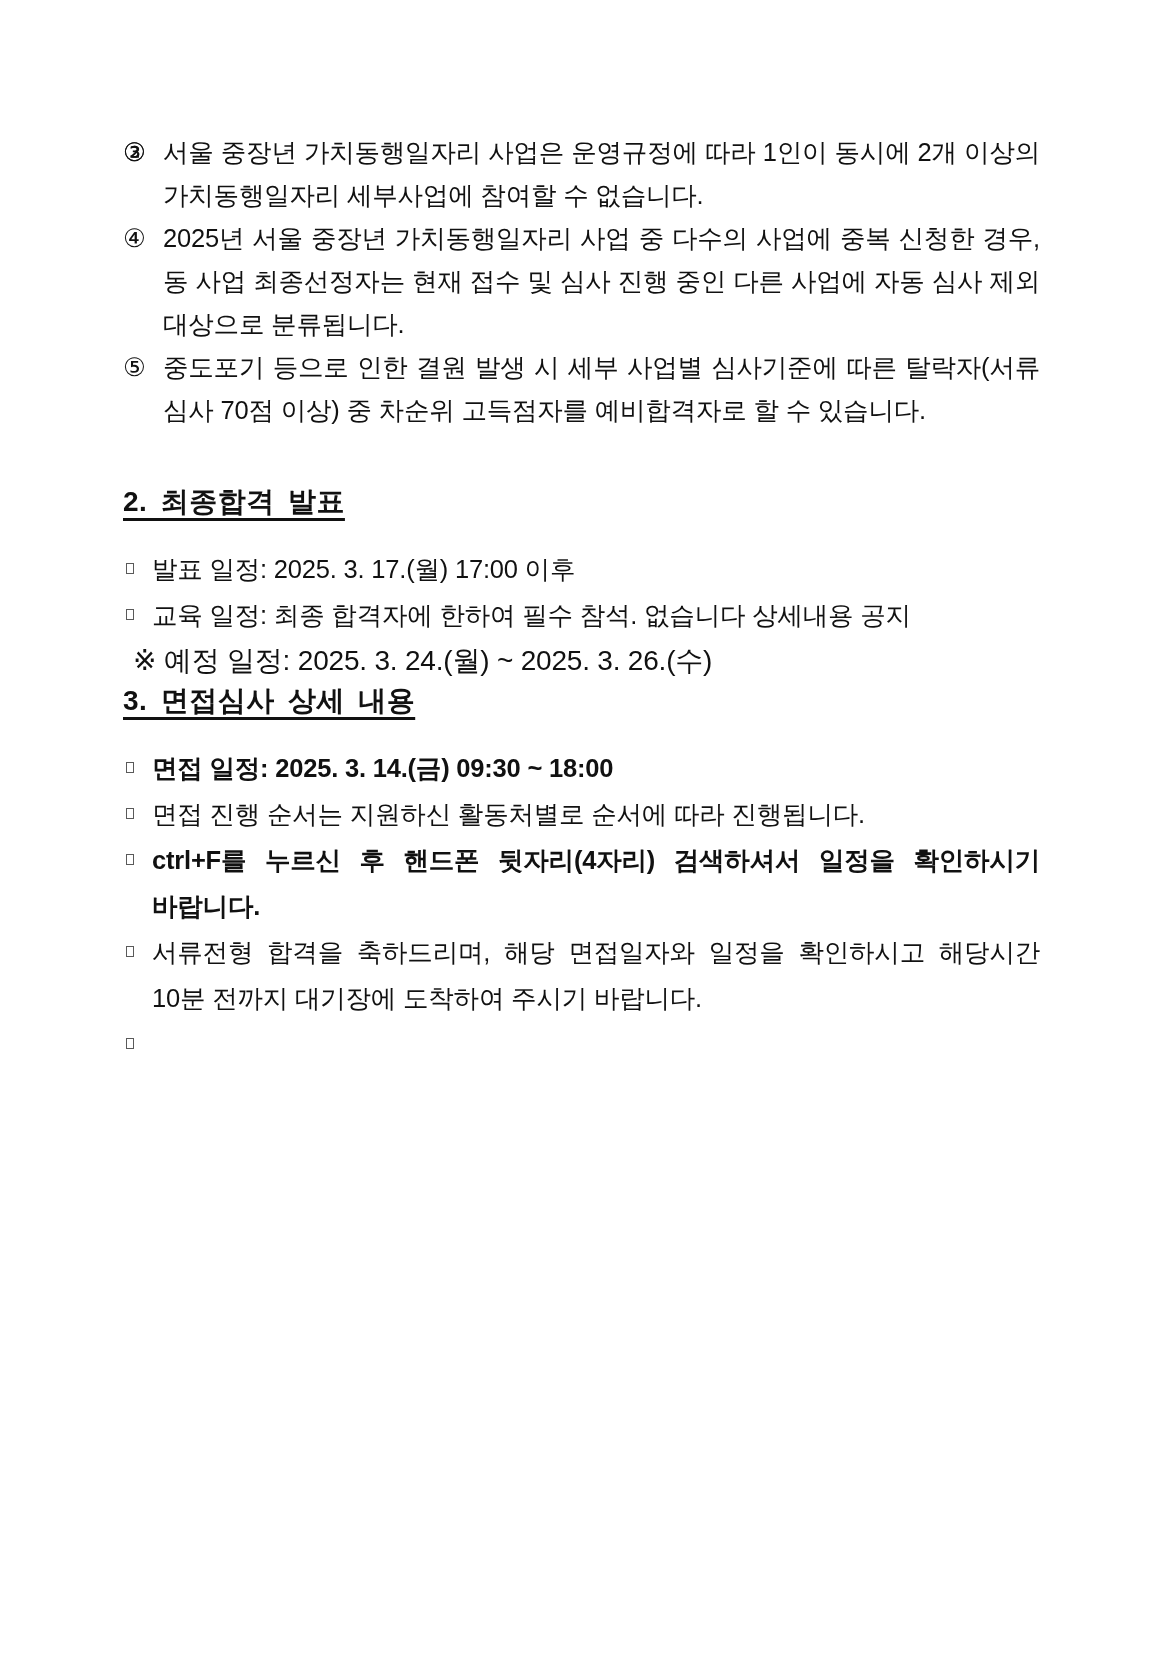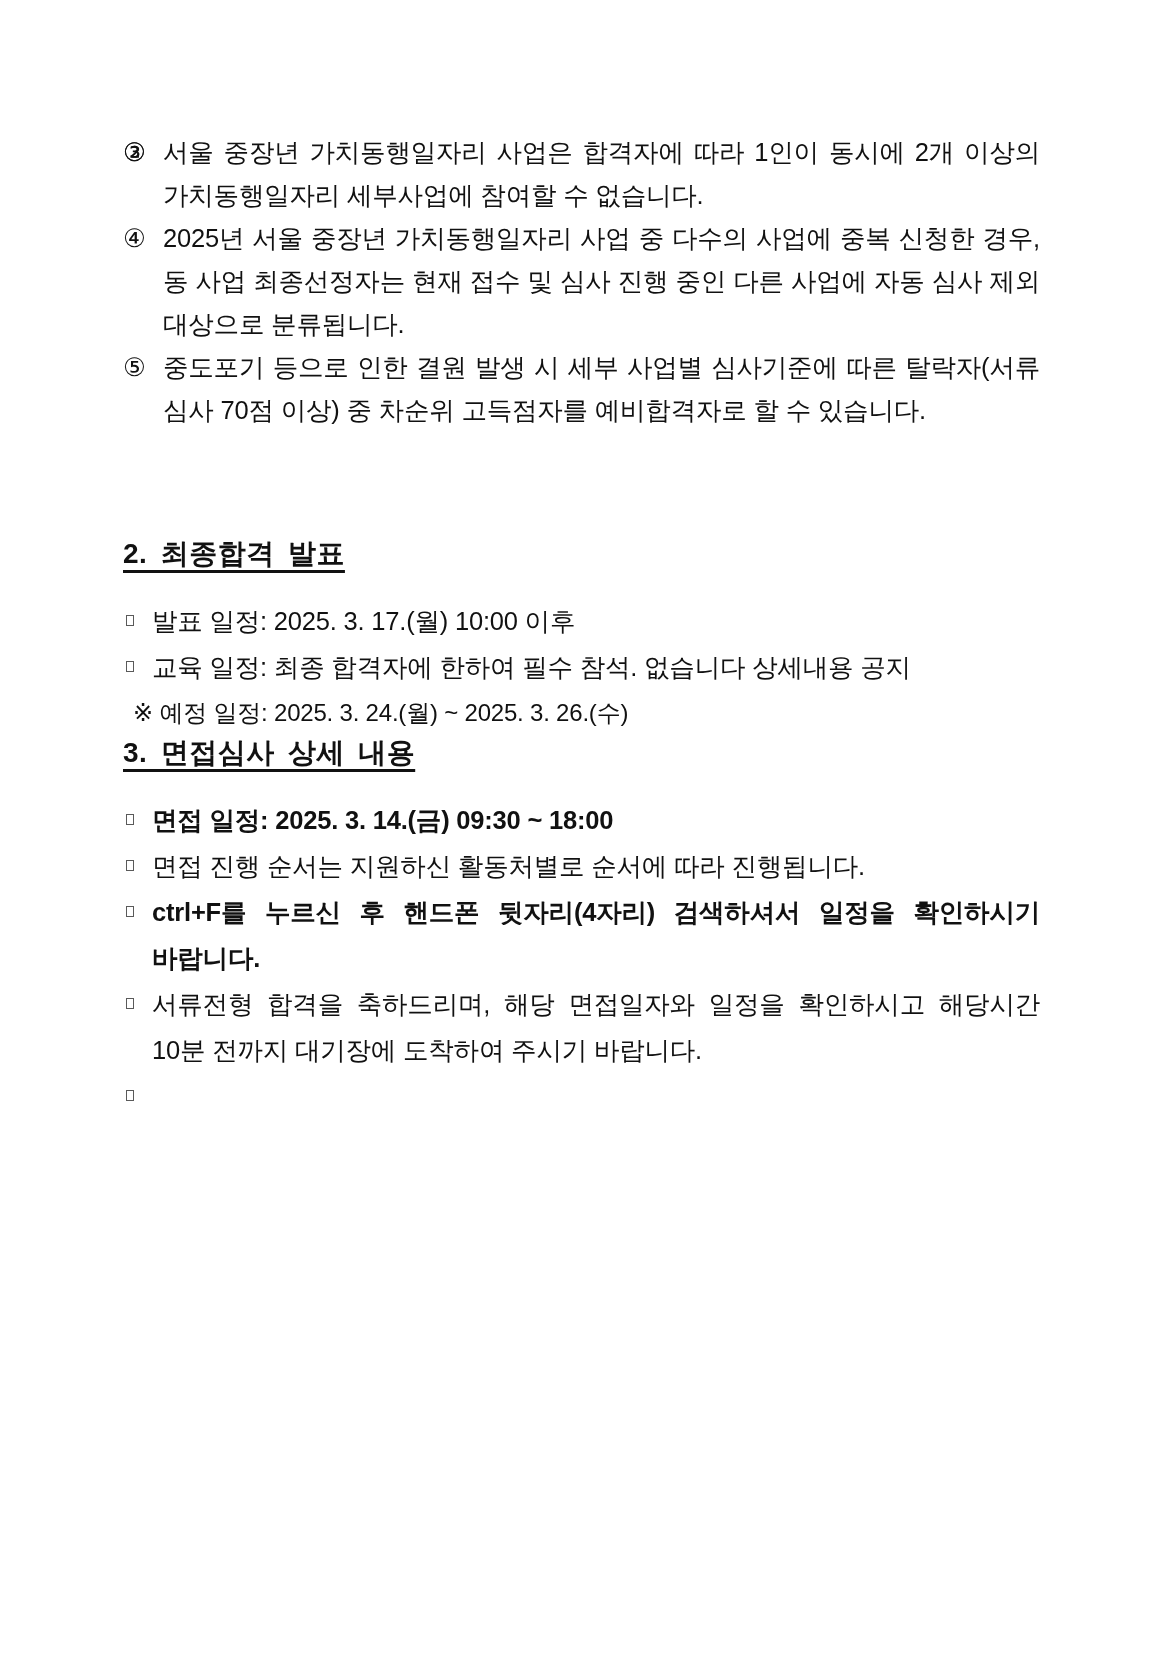--- a/index.html
+++ b/index.html
@@ -44,21 +44,21 @@
     margin: 0;
     font-size: 28px;
     font-weight: bold;
     line-height: 36px;
     letter-spacing: 0.5px;
     word-spacing: 5px;
     text-decoration: underline;
     text-decoration-thickness: 2.5px;
     text-underline-offset: 7px;
   }
-  .mt-sec2 { margin-top: 104px; }
+  .mt-sec2 { margin-top: 52px; }
   .mt-sec3 { }
 
   
   .sec-list { margin-top: 26px; }
   .b-item {
     position: relative;
     padding-left: 29px;
     font-size: 25.5px;
     line-height: 46px;
     text-align: justify;
@@ -72,21 +72,21 @@
     width: 8px;
     height: 11px;
     box-sizing: border-box;
     border: 1.5px solid #5a5a5a;
     background: transparent;
   }
   .b-item.bold { font-weight: bold; }
 
   .note-line {
     padding-left: 10px;
-    font-size: 24px;
+    font-size: 28px;
     line-height: 45px;
     letter-spacing: -0.2px;
   }
 
   .contact-line {
     padding-left: 29px;
     font-size: 25.5px;
     line-height: 46px;
     letter-spacing: -0.2px;
   }
@@ -95,37 +95,37 @@
 <body>
 
 <div class="page">
 
   <div class="num-list">
     <div class="num-item">
       <span class="marker">②</span>
     </div>
     <div class="num-item">
       <span class="marker">③</span>
-      <span>서울 중장년 가치동행일자리 사업은 합격자에 따라 1인이 동시에 2개 이상의 가치동행일자리 세부사업에 참여할 수 없습니다.</span>
+      <span>서울 중장년 가치동행일자리 사업은 운영규정에 따라 1인이 동시에 2개 이상의 가치동행일자리 세부사업에 참여할 수 없습니다.</span>
     </div>
     <div class="num-item">
       <span class="marker">④</span>
       <span>2025년 서울 중장년 가치동행일자리 사업 중 다수의 사업에 중복 신청한 경우, 동 사업 최종선정자는 현재 접수 및 심사 진행 중인 다른 사업에 자동 심사 제외 대상으로 분류됩니다.</span>
     </div>
     <div class="num-item">
       <span class="marker">⑤</span>
       <span>중도포기 등으로 인한 결원 발생 시 세부 사업별 심사기준에 따른 탈락자(서류 심사 70점 이상) 중 차순위 고득점자를 예비합격자로 할 수 있습니다.</span>
     </div>
   </div>
 
   <h2 class="sec-title mt-sec2">2. 최종합격 발표</h2>
   <div class="sec-list">
     <div class="b-item">
       <span class="sq"></span>
-      <span>발표 일정: 2025. 3. 17.(월) 10:00 이후</span>
+      <span>발표 일정: 2025. 3. 17.(월) 17:00 이후</span>
     </div>
     <div class="b-item">
       <span class="sq"></span>
       <span>교육 일정: 최종 합격자에 한하여 필수 참석. 없습니다 상세내용 공지</span>
     </div>
     <div class="note-line">※ 예정 일정: 2025. 3. 24.(월) ~ 2025. 3. 26.(수)</div>
   </div>
 
   <h2 class="sec-title mt-sec3">3. 면접심사 상세 내용</h2>
   <div class="sec-list">

